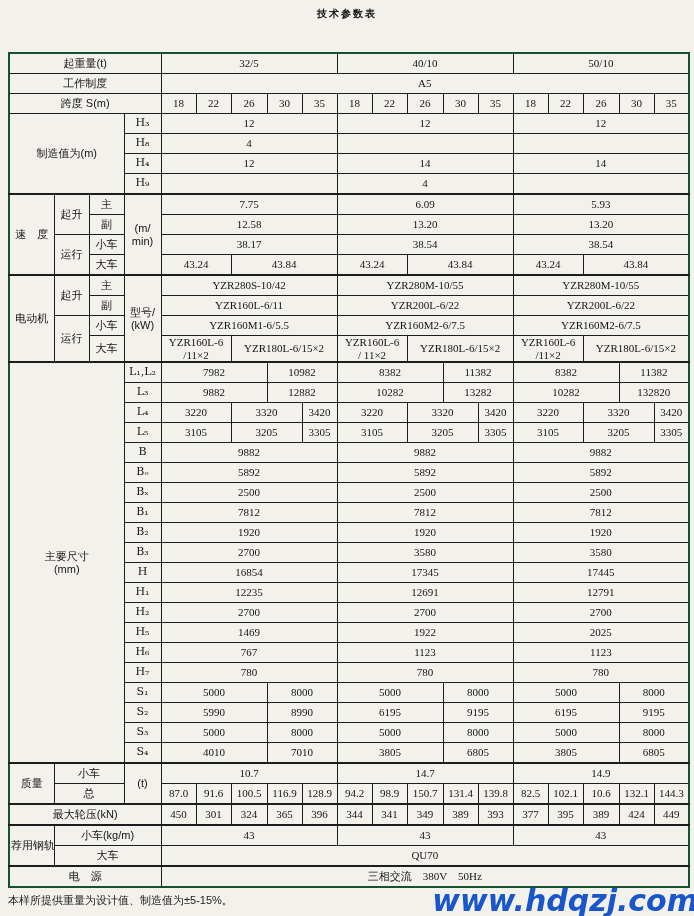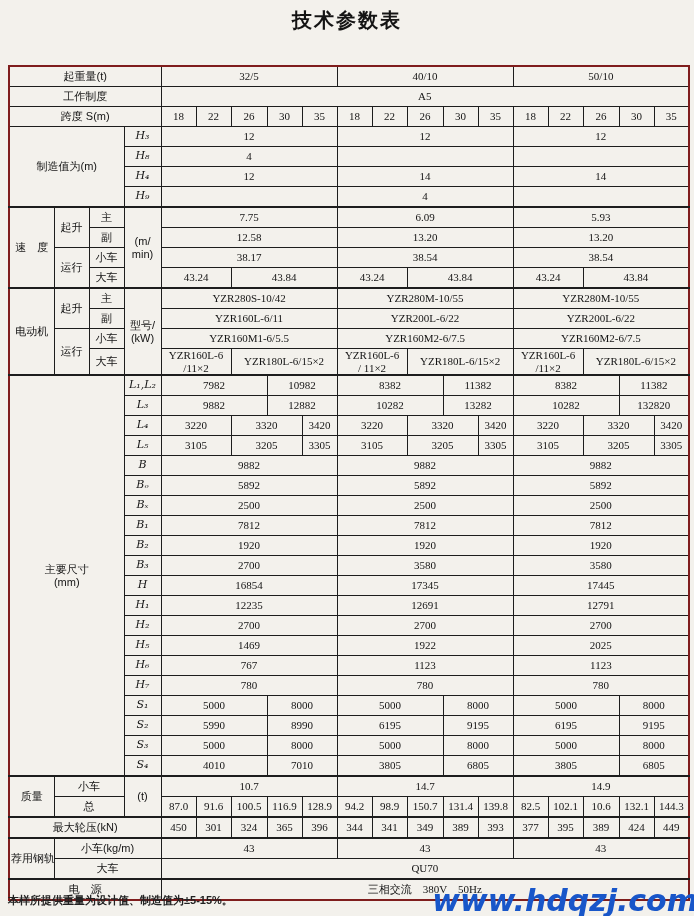--- a/index.html
+++ b/index.html
@@ -8,21 +8,21 @@
     background:#f3f1ec;
     font-family:"Liberation Serif","DejaVu Serif",serif;
     color:#141414;
     position:relative;
     overflow:hidden;
   }
   .page-title{
     text-align:center;
     font-family:"Liberation Sans","DejaVu Sans",sans-serif;
     font-weight:bold;
-    font-size:20px;
+    font-size:10px;
     margin:7px 0 8px 0;
     letter-spacing:2px;
   }
   table.params{
     border-collapse:collapse;
     table-layout:fixed;
     margin-left:8px;
     width:681px;
     background:transparent;
   }
@@ -30,43 +30,41 @@
     border:1px solid #1d1d1d;
     text-align:center;
     vertical-align:middle;
     height:19px;
     padding:0 1px;
     font-size:11px;
     line-height:1.15;
     overflow:hidden;
     white-space:nowrap;
   }
-  table.params{border:2px solid #7f1d1d;margin-top:31px;}
+  table.params{border:2px solid #14532d;margin-top:31px;}
   td.lab{
     font-family:"Liberation Sans","DejaVu Sans",sans-serif;
     font-size:11px;
     white-space:normal;
     line-height:1.2;
   }
   td.dim{
-    font-style:italic;
     font-family:"DejaVu Serif","Liberation Serif",serif;
     font-size:11px;
   }
   td.val{font-size:11px;}
   tr.thick td{border-top-width:2px;}
   td.twoline{white-space:normal;}
   .footnote{
     position:absolute;
     left:8px;
     bottom:8px;
     font-family:"Liberation Sans","DejaVu Sans",sans-serif;
     font-size:11px;
     color:#222;
-    font-weight:bold;
   }
   .watermark{
     position:absolute;
     right:-4px;
     bottom:-2px;
     font-family:"DejaVu Sans","Liberation Sans",sans-serif;
     font-weight:bold;
     font-style:italic;
     font-size:30px;
     letter-spacing:0px;

